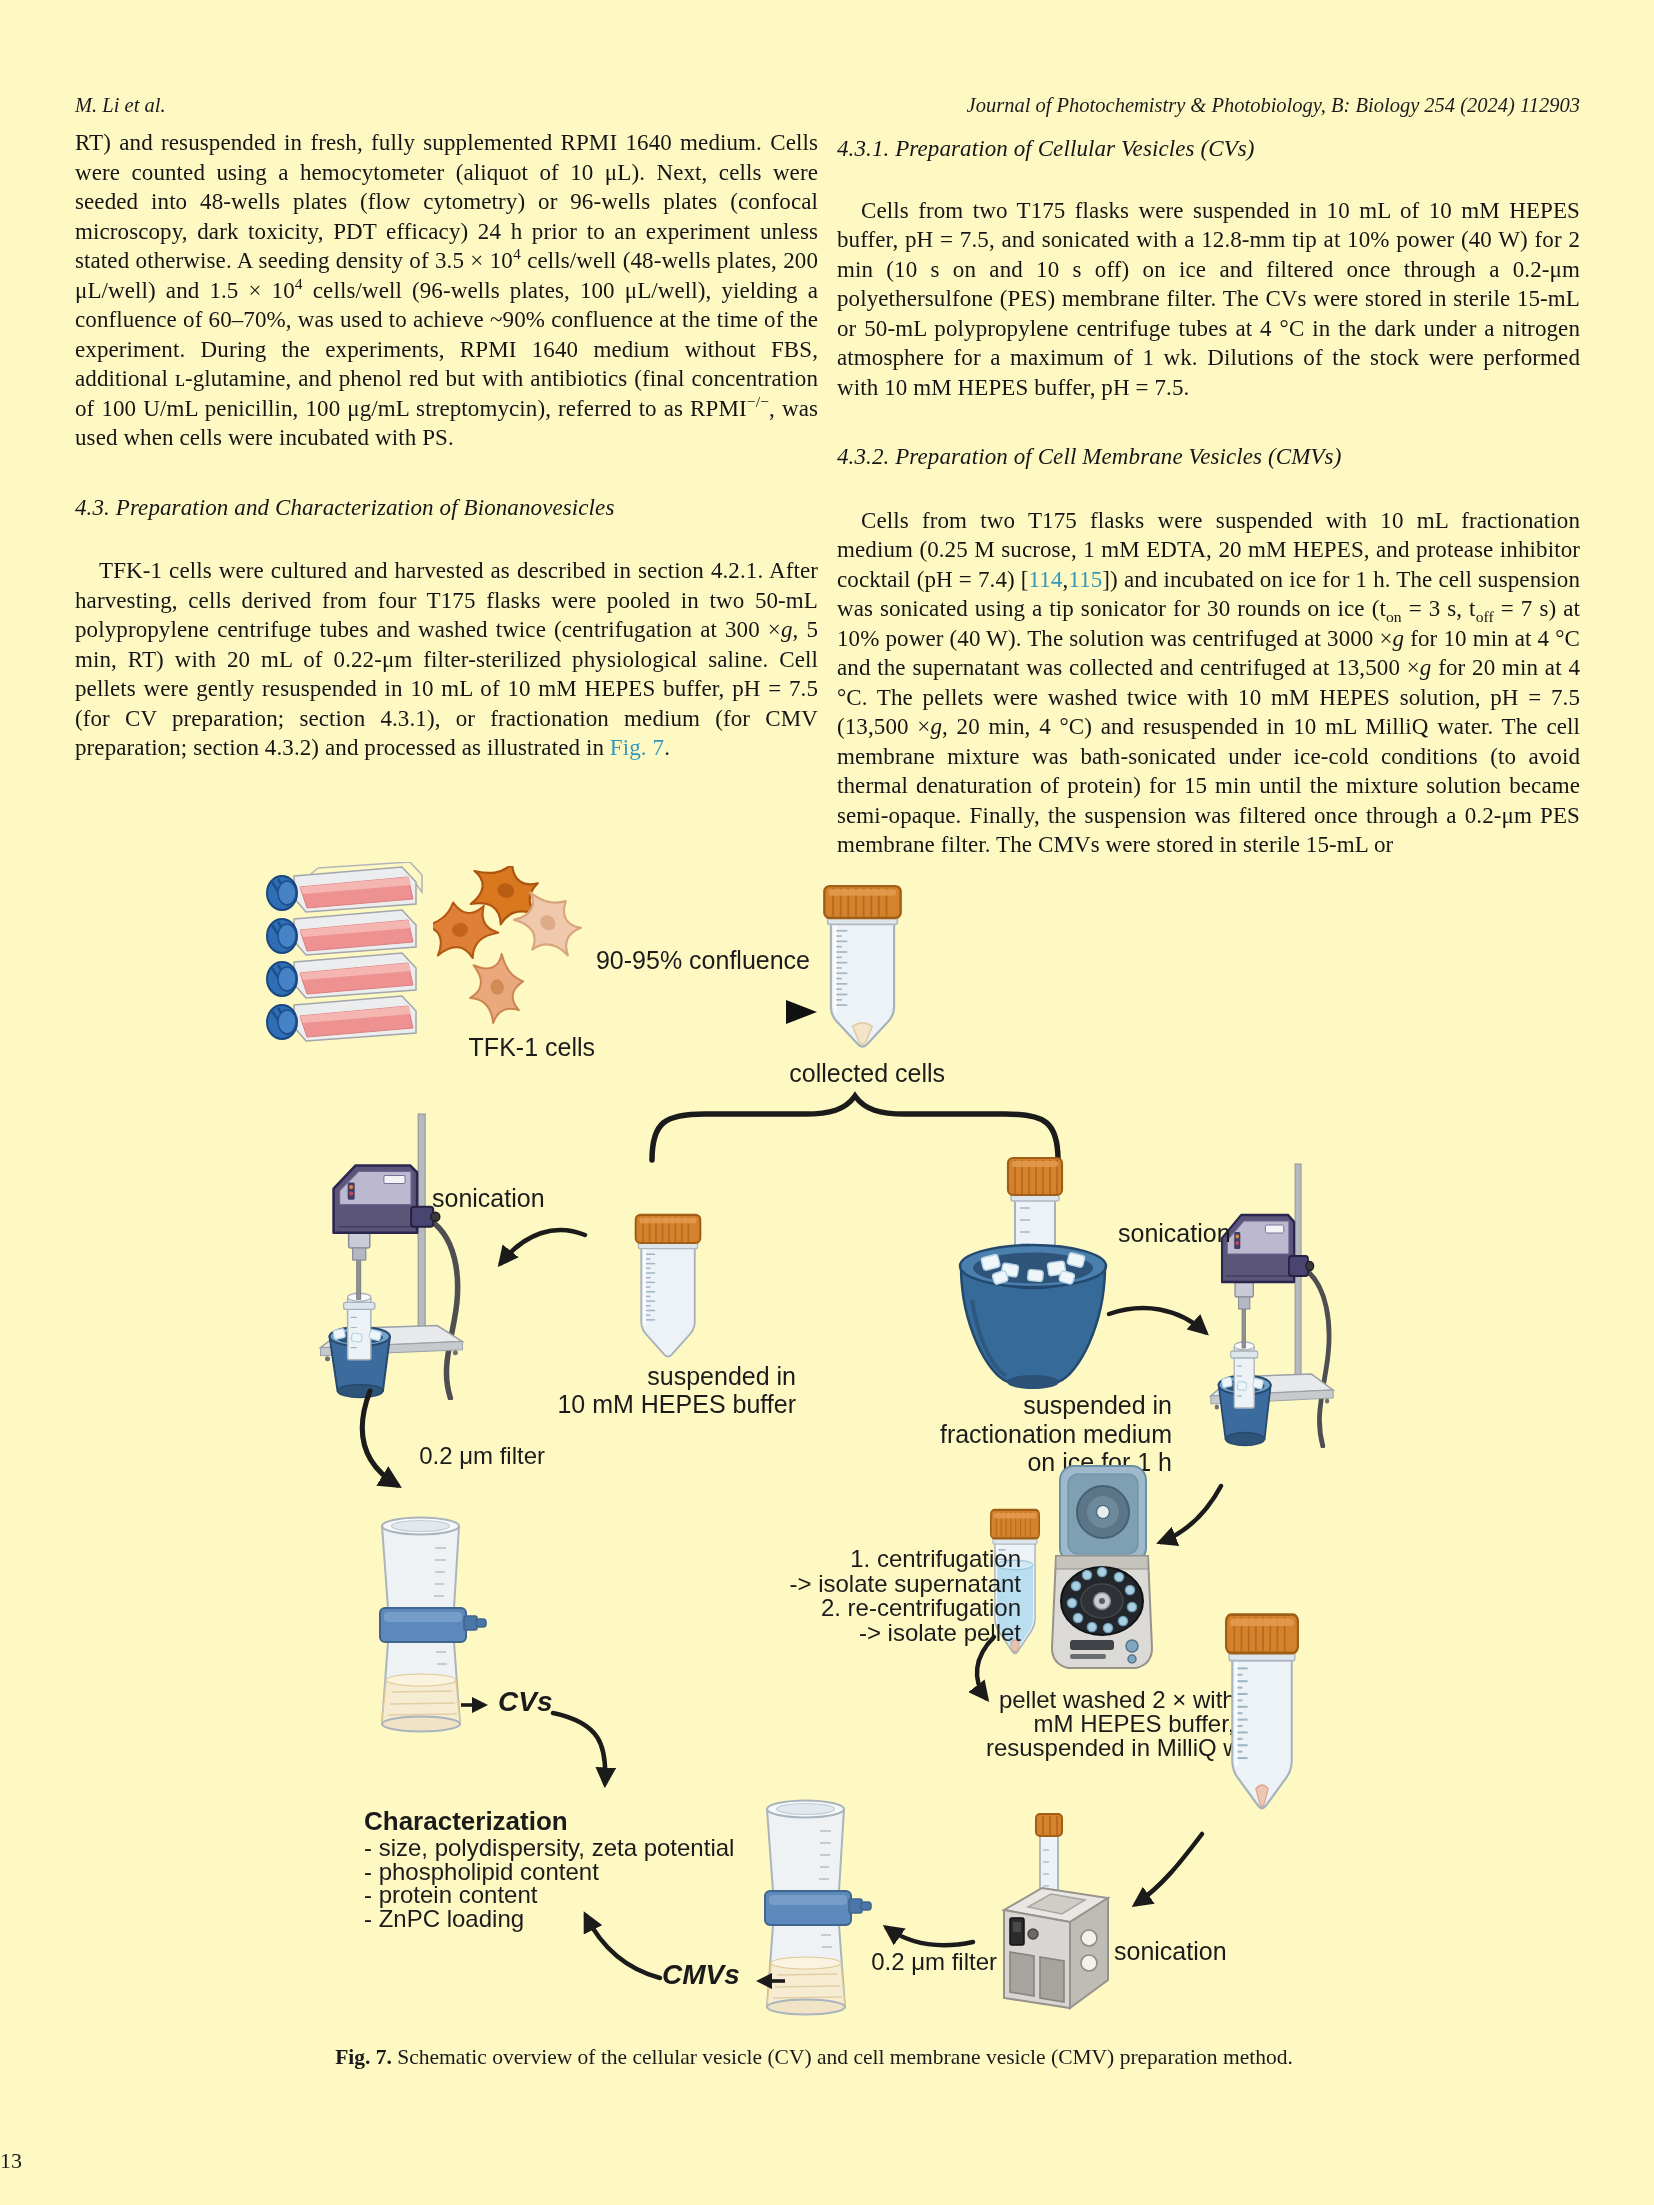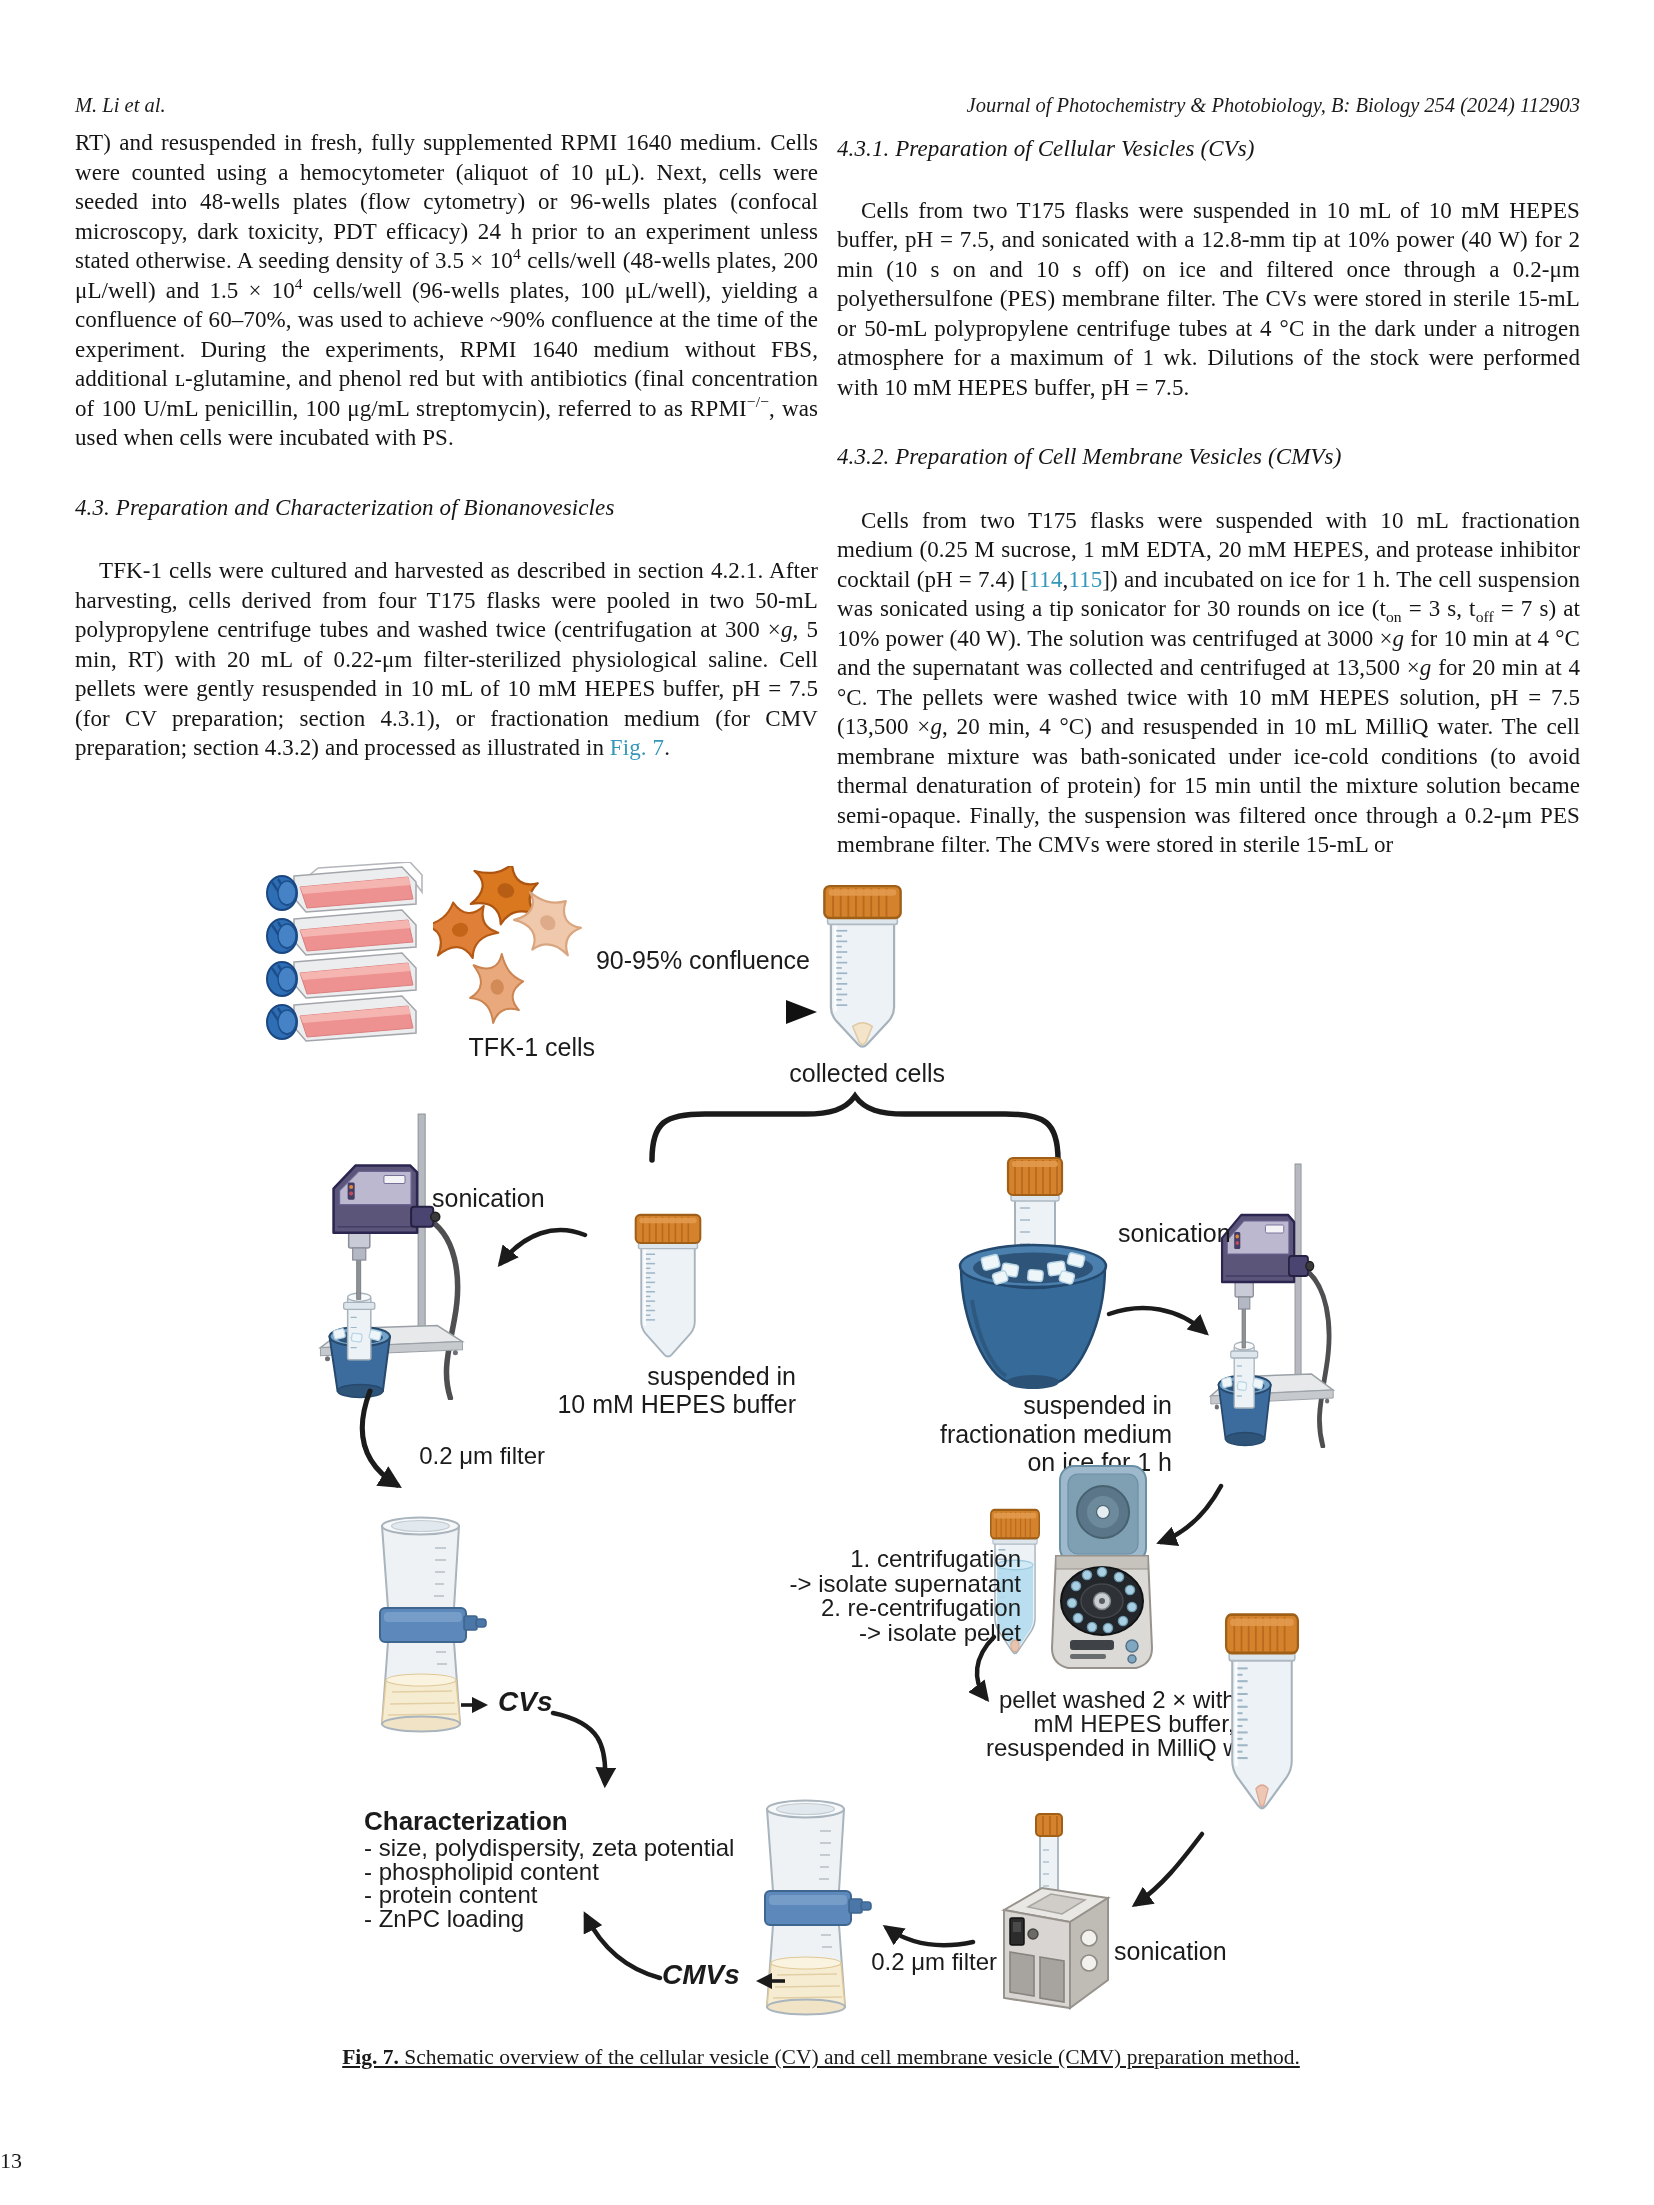--- a/index.html
+++ b/index.html
@@ -1,16 +1,16 @@
 <!DOCTYPE html>
 <html><head>
 <meta charset="utf-8">
 <style>
   html,body{margin:0;padding:0;background:#888;}
-  .page{position:relative;width:1654px;height:2205px;background:#ffffff;margin:0 auto;
+  .page{position:relative;width:1654px;height:2205px;background:#fef9c3;margin:0 auto;
         font-family:"Liberation Serif",serif;color:#151515;overflow:hidden;}
   
   .running-head{position:absolute;left:75px;top:94px;width:1505px;display:flex;
         justify-content:space-between;font-style:italic;font-size:20.5px;color:#1c1c1c;}
   
   .col{position:absolute;top:128px;width:743px;font-size:23px;line-height:29.5px;
        text-align:justify;letter-spacing:0.1px;}
   .col-left{left:75px;}
   .col-right{left:837px;}
   .col p{margin:0;}
@@ -29,22 +29,22 @@
   .fig-label.bold{font-weight:bold;font-size:28px;font-style:italic;}
   .fig-svg{position:absolute;}
   .char-block{position:absolute;left:364px;top:1786px;text-align:left;color:#1b1b1b;}
   .char-title{font-size:26px;font-weight:bold;line-height:29px;margin-top:21px;}
   .char-item{font-size:24px;line-height:23.6px;}
   .cent-block{position:absolute;left:735px;top:1547px;width:238px;text-align:right;
        font-size:24px;line-height:24.6px;color:#1b1b1b;margin-left:48px;}
   .pellet-block{position:absolute;left:983px;top:1688px;width:302px;text-align:center;
        font-size:24px;line-height:24px;color:#1b1b1b;}
   
-  .caption{position:absolute;left:304px;top:2045px;width:1034px;text-align:center;
-       font-size:21.5px;color:#1a1a1a;font-family:"Liberation Serif",serif;text-decoration:underline;}
+  .caption{position:absolute;left:297px;top:2045px;width:1034px;text-align:center;
+       font-size:21.5px;color:#1a1a1a;font-family:"Liberation Serif",serif;}
   .pageno{position:absolute;left:0;top:2148px;width:1654px;text-align:left;
        font-size:22px;color:#1a1a1a;}
   .hidden-defs{position:absolute;width:0;height:0;overflow:hidden;}
 </style>
 </head>
 <body>
 
 <div class="page">
 
   <svg class="hidden-defs" aria-hidden="true">

